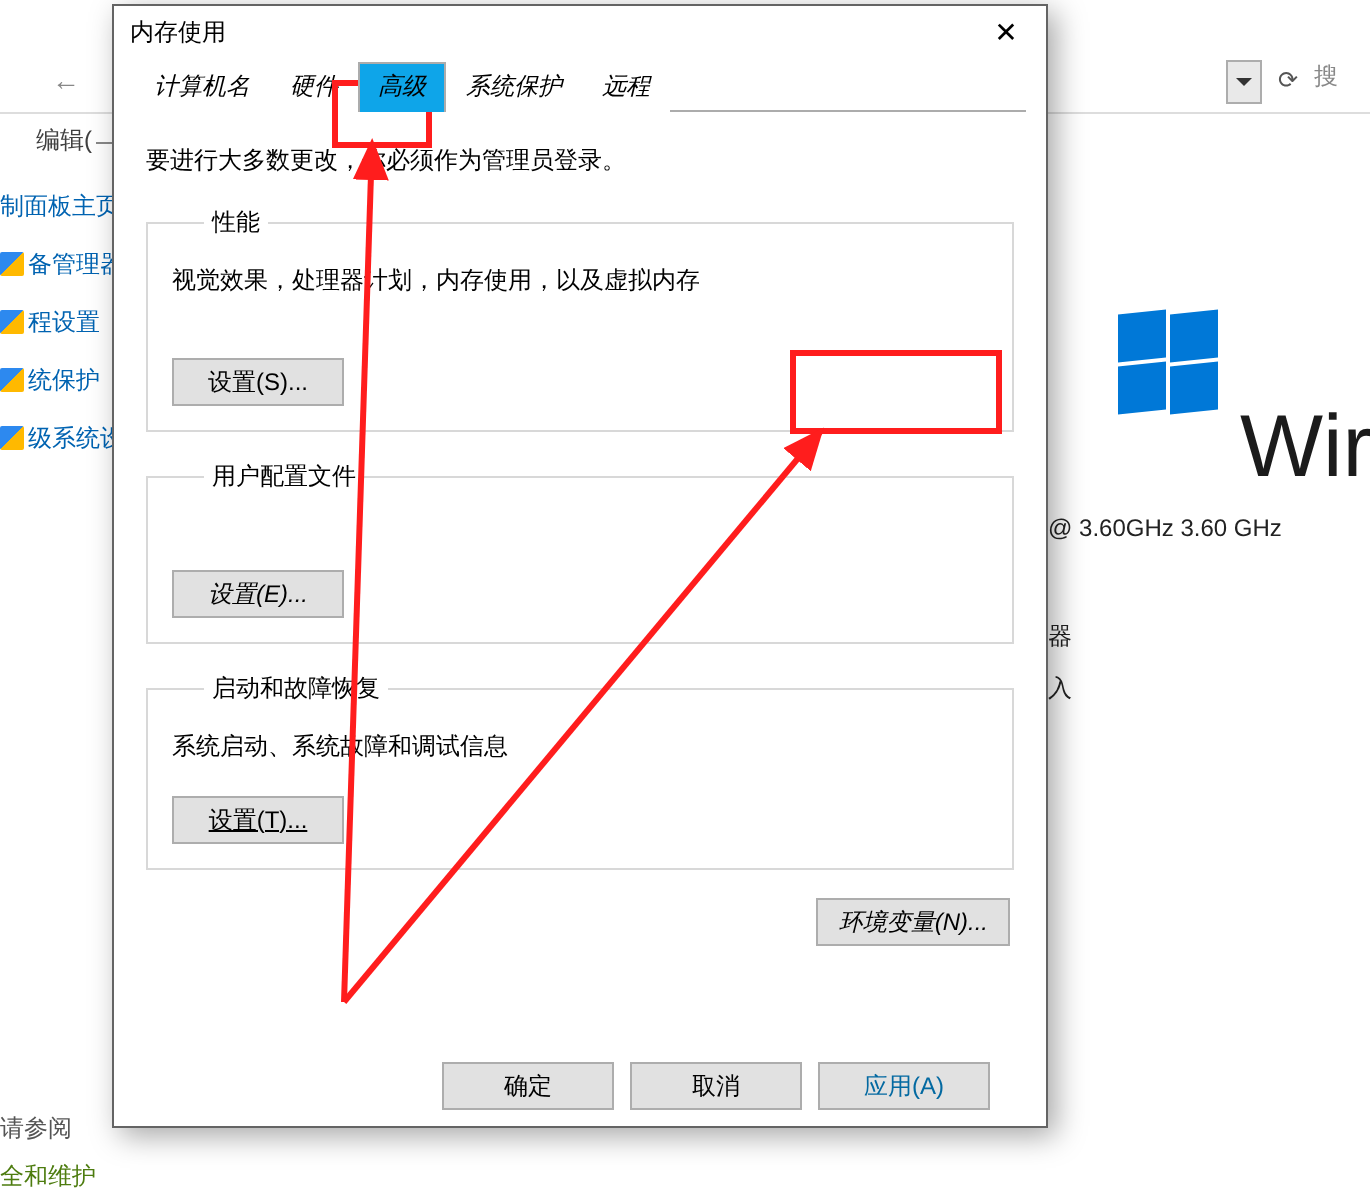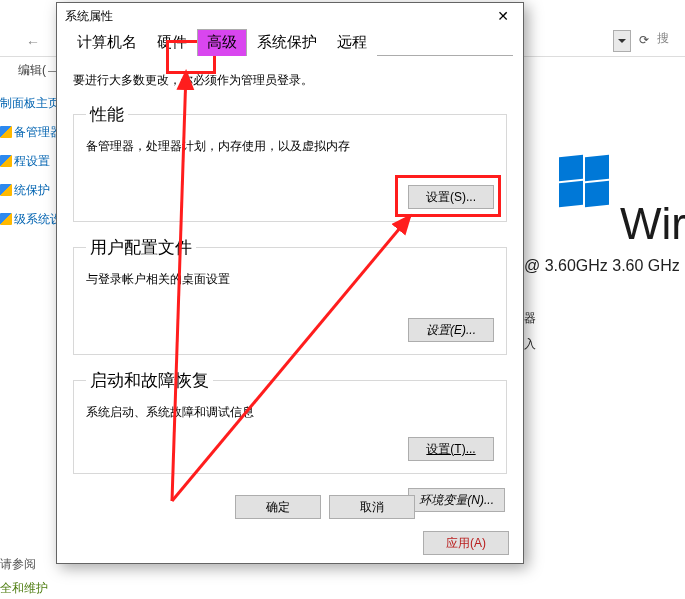--- a/index.html
+++ b/index.html
@@ -120,21 +120,21 @@
     left:620px; top:155px;
     font-size:44px;
     color:#1b1b1b;
     font-weight:300;
     margin-top:44px;
   }
 
   .bg-cpu {
     position:absolute;
     left:524px; top:257px;
-    font-size:16px;
+    font-size:12px;
     color:#222;
   }
   .bg-info-label {
     position:absolute;
     font-size:12px;
     color:#222;
   }
   .bg-info-1 { left:524px; top:310px; }
   .bg-info-2 { left:524px; top:336px; }
 
@@ -165,82 +165,84 @@
   .tabs {
     position:relative;
     height:24px;
     margin:2px 10px 0 10px;
     border-bottom:1px solid #acacac;
     display:flex;
     align-items:flex-end;
   }
   .tab {
     padding:3px 9px 4px 9px;
-    font-size:15px;
+    font-size:12px;
     border:1px solid transparent;
     border-bottom:none;
     margin-bottom:-1px;
     position:relative;
     background:#fff;
+    font-style:italic;
   }
   .tab.inactive { color:#000; }
   .tab.active {
     border-color:#acacac;
-    background:#d946ef;
+    background:#0ea5e9;
     z-index:2;
   }
   .tabpanel {
     padding:10px 14px 6px 14px;
   }
   .notice {
     font-size:12px;
     margin:6px 2px 14px 2px;
   }
 
   fieldset.section {
     border:1px solid #d8d8d8;
     margin:0 2px 14px 2px;
     padding:8px 12px 12px 12px;
     position:relative;
   }
   fieldset.section legend {
-    font-size:17px;
+    font-size:12px;
     padding:0 4px;
+    margin-left:16px;
   }
   .section .desc { font-size:12px; margin:4px 0 0 0; }
   .section .btnrow {
-    display:flex; justify-content:flex-end;
+    display:flex; justify-content:flex-start;
     margin-top:30px;
   }
   .section.two .btnrow { margin-top:30px;font-style:italic; }
   .section.three .btnrow { margin-top:16px;text-decoration:underline; }
 
   button.winbtn {
     min-width:86px;
     height:24px;
     border:1px solid #adadad;
     background:#e1e1e1;
     font:inherit;
     padding:0 10px;
   }
-  button.winbtn.disabled { color:#b91c1c;margin-top:36px; }
+  button.winbtn.disabled { color:#0369a1; }
 
   .envrow {
     display:flex; justify-content:flex-end;
     margin:4px 4px 0 0;
     font-style:italic;
   }
 
   .dlg-buttons {
     position:absolute;
     left:0; right:0; bottom:8px;
     display:flex;
     justify-content:flex-end;
     gap:8px;
-    padding-right:14px;
+    padding-right:28px;
   }
 
   
   .anno-box {
     position:absolute;
     border:3px solid #ff1d1d;
     pointer-events:none;
   }
   .anno-tab-box { left:166px; top:40px; width:44px; height:28px; }
   .anno-settings-box { left:395px; top:175px; width:100px; height:36px; }
@@ -283,48 +285,47 @@
       <div></div>
       <div></div>
   </div>
   <div class="bg-winlabel">Wir</div>
   <div class="bg-cpu">@ 3.60GHz   3.60 GHz</div>
   <div class="bg-info-label bg-info-1">器</div>
   <div class="bg-info-label bg-info-2">入</div>
 
   <div class="dialog">
     <div class="titlebar">
-      <span>系统属性</span>
+      <span>内存使用</span>
       <div class="closebtn">
         <span>✕</span>
       </div>
     </div>
 
     <div class="tabs">
       <div class="tab inactive">计算机名</div>
       <div class="tab inactive">硬件</div>
       <div class="tab active">高级</div>
       <div class="tab inactive">系统保护</div>
       <div class="tab inactive">远程</div>
     </div>
 
     <div class="tabpanel">
       <div class="notice">要进行大多数更改，你必须作为管理员登录。</div>
 
       <fieldset class="section one">
         <legend>性能</legend>
-        <div class="desc">备管理器，处理器计划，内存使用，以及虚拟内存</div>
+        <div class="desc">视觉效果，处理器计划，内存使用，以及虚拟内存</div>
         <div class="btnrow">
           <button class="winbtn">设置(S)...</button>
         </div>
       </fieldset>
 
       <fieldset class="section two">
         <legend>用户配置文件</legend>
-        <div class="desc">与登录帐户相关的桌面设置</div>
         <div class="btnrow">
           <button class="winbtn">设置(E)...</button>
         </div>
       </fieldset>
 
       <fieldset class="section three">
         <legend>启动和故障恢复</legend>
         <div class="desc">系统启动、系统故障和调试信息</div>
         <div class="btnrow">
           <button class="winbtn">设置(T)...</button>

